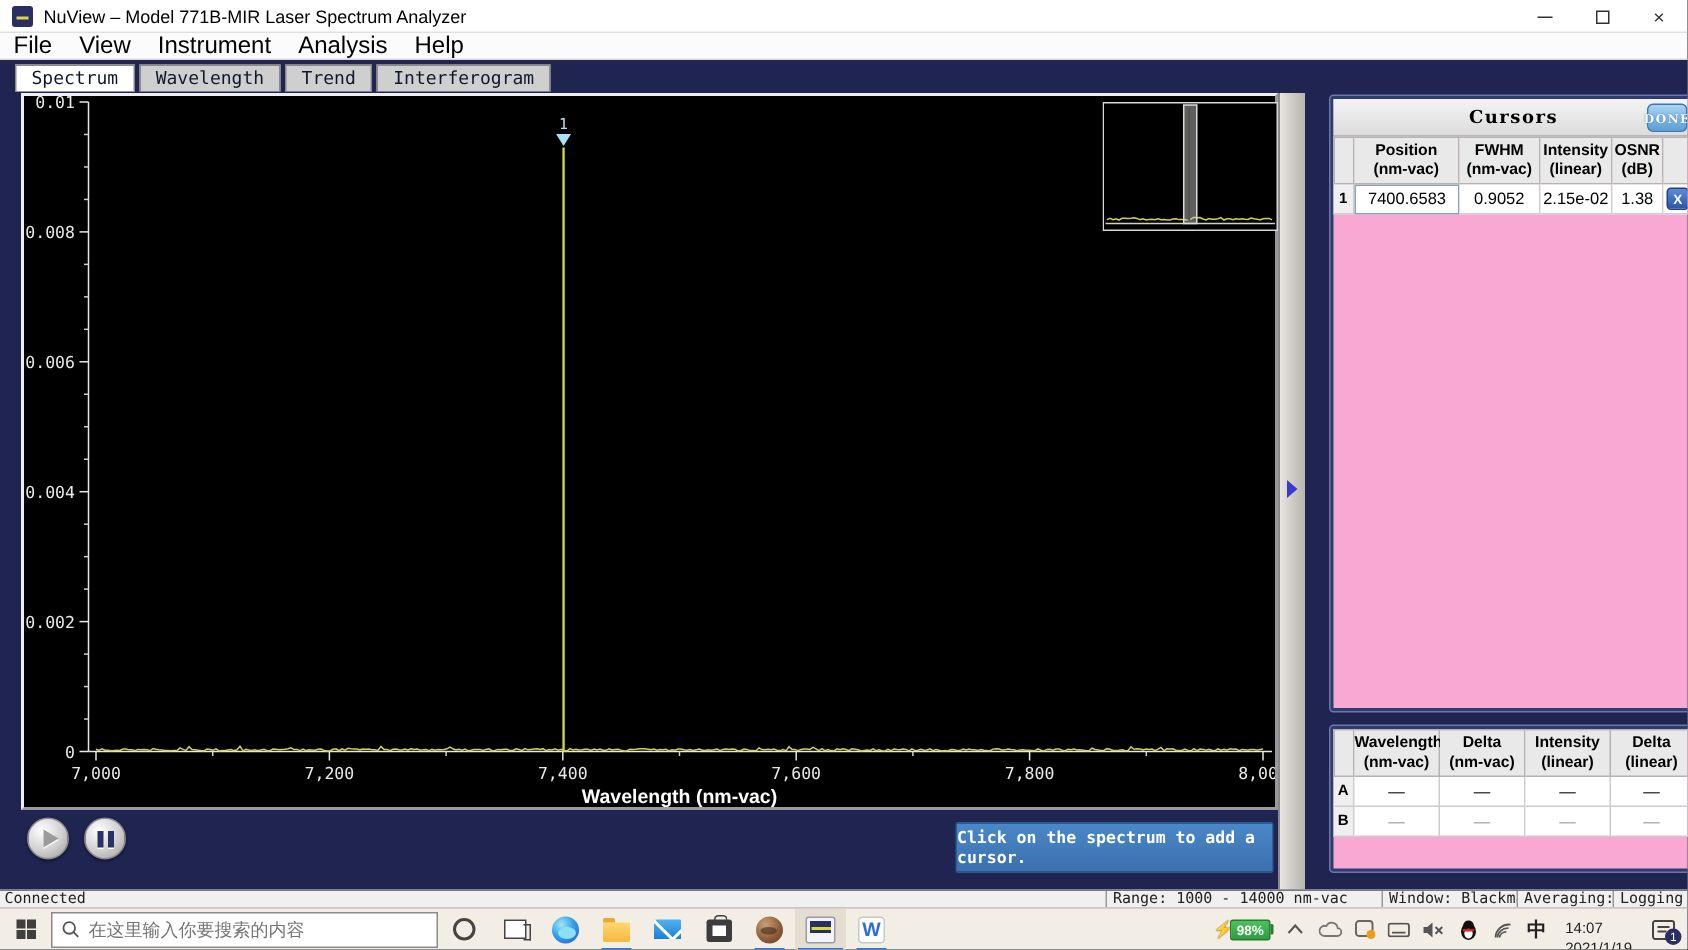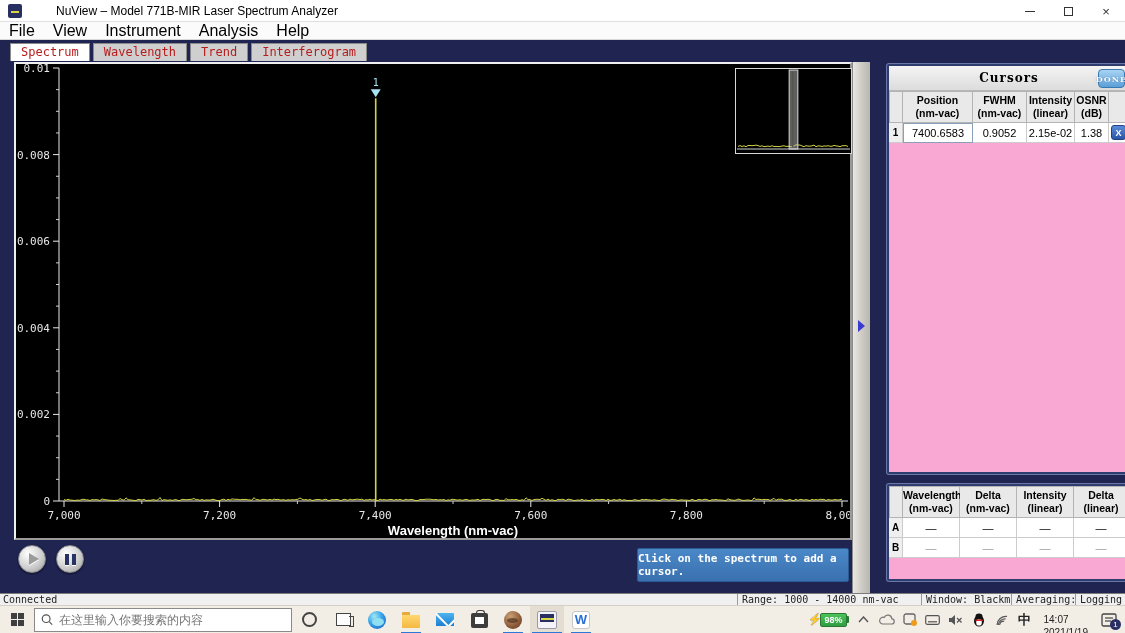--- a/index.html
+++ b/index.html
@@ -1,38 +1,38 @@
 <!DOCTYPE html>
 <html><head>
 <meta charset="utf-8">
 <style>
   * { margin:0; padding:0; box-sizing:border-box; }
   html,body { width:1125px; height:633px; overflow:hidden; }
   body { font-family:"Liberation Sans", sans-serif; font-size:12px; }
   .screen { position:relative; width:1125px; height:633px; background:#1f2451; }
 
   
-  .titlebar { position:absolute; left:0; top:0; width:1125px; height:22px; background:#ffffff; border-bottom:1px solid #e0e0e0; display:flex; align-items:center;gap:27px; }
+  .titlebar { position:absolute; left:0; top:0; width:1125px; height:22px; background:#ffffff; border-bottom:1px solid #e0e0e0; display:flex; align-items:center; }
   .app-icon { width:14px; height:14px; margin:0 7px 0 8px; background:#2a2f63; position:relative; border-radius:2px; }
   .app-icon::after { content:""; position:absolute; left:3px; top:7px; width:8px; height:2px; background:#d8d840; }
   .title-text { font-size:12px; color:#000; }
   .win-controls { position:absolute; right:0; top:0; height:22px; display:flex; }
   .win-btn { width:38px; height:22px; display:flex; align-items:center; justify-content:center; color:#333; font-size:13px; cursor:default; }
   .glyph-min { width:10px; height:1px; background:#333; }
   .glyph-max { width:9px; height:9px; border:1px solid #333; }
 
   
   .menubar { position:absolute; left:0; top:22px; width:1125px; height:18px; background:#fbfbfb; display:flex; align-items:center; border-bottom:1px solid #d8d8d8; }
   .menu-item { padding:0 9px; font-size:16px; color:#000; height:18px; line-height:18px; }
 
   
   .main { position:absolute; left:0; top:40px; width:1125px; height:553px; background:#1f2451; }
 
   .tabbar { position:absolute; left:10px; top:3px; display:flex; gap:3px; font-family:"DejaVu Sans Mono", monospace; font-size:12px; }
-  .tab { padding:1px 10px 2px 10px; background:#cfcfcf; color:#b91c1c; border:1px solid #8a8a8a; border-bottom:none; }
+  .tab { padding:1px 10px 2px 10px; background:#cfcfcf; color:#0f172a; border:1px solid #8a8a8a; border-bottom:none; }
   .tab.active { background:#ffffff; }
 
   .chart-frame { position:absolute; left:14px; top:22px; width:838px; height:478px; background:#000; border:2px solid; border-color:#efefef #9a9a9a #9a9a9a #efefef; }
   .inset { position:absolute; left:719px; top:4px; width:117px; height:86px; }
 
   
   .transport { position:absolute; left:18px; top:505px; display:flex; align-items:center; gap:10px; }
   .circle-btn { width:28px; height:28px; border-radius:50%; background:radial-gradient(circle at 35% 30%, #ffffff, #cfcfcf 55%, #9a9a9a); border:1px solid #8a8a8a; box-shadow:0 1px 2px rgba(0,0,0,0.5); display:flex; align-items:center; justify-content:center; }
   .play-glyph { width:0; height:0; border-left:10px solid #9b9b9b; border-top:6px solid transparent; border-bottom:6px solid transparent; margin-left:3px; filter:drop-shadow(0 1px 0 #fff); }
   .pause-glyph { display:flex; gap:3px; }

